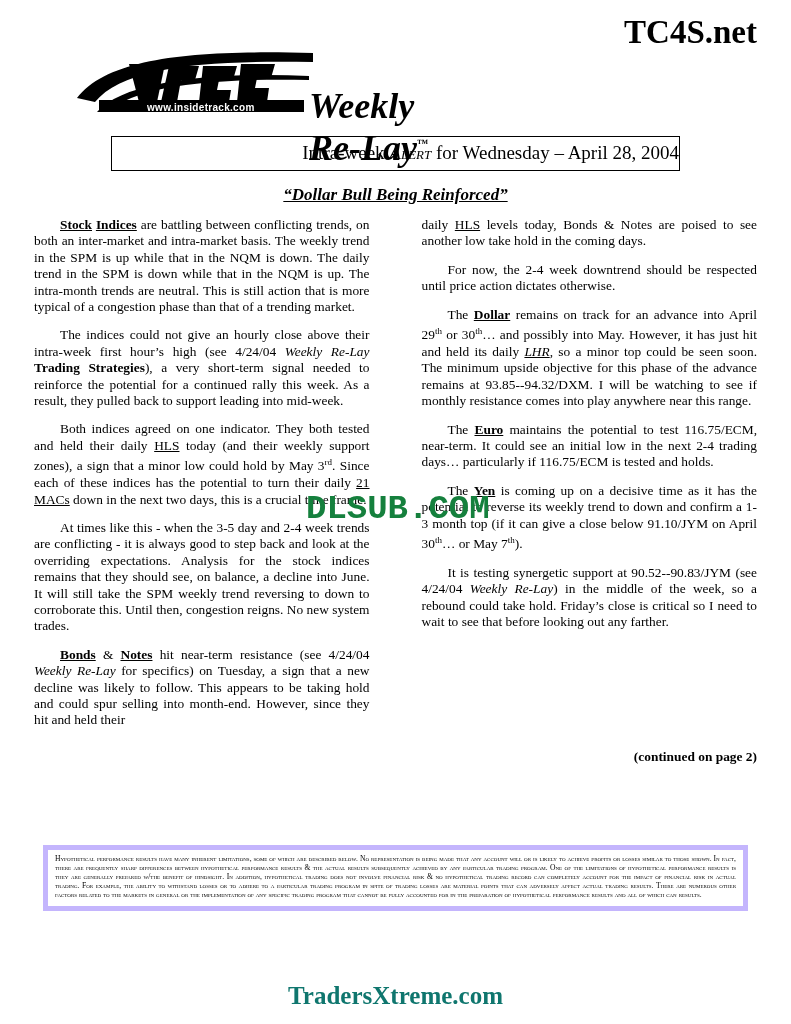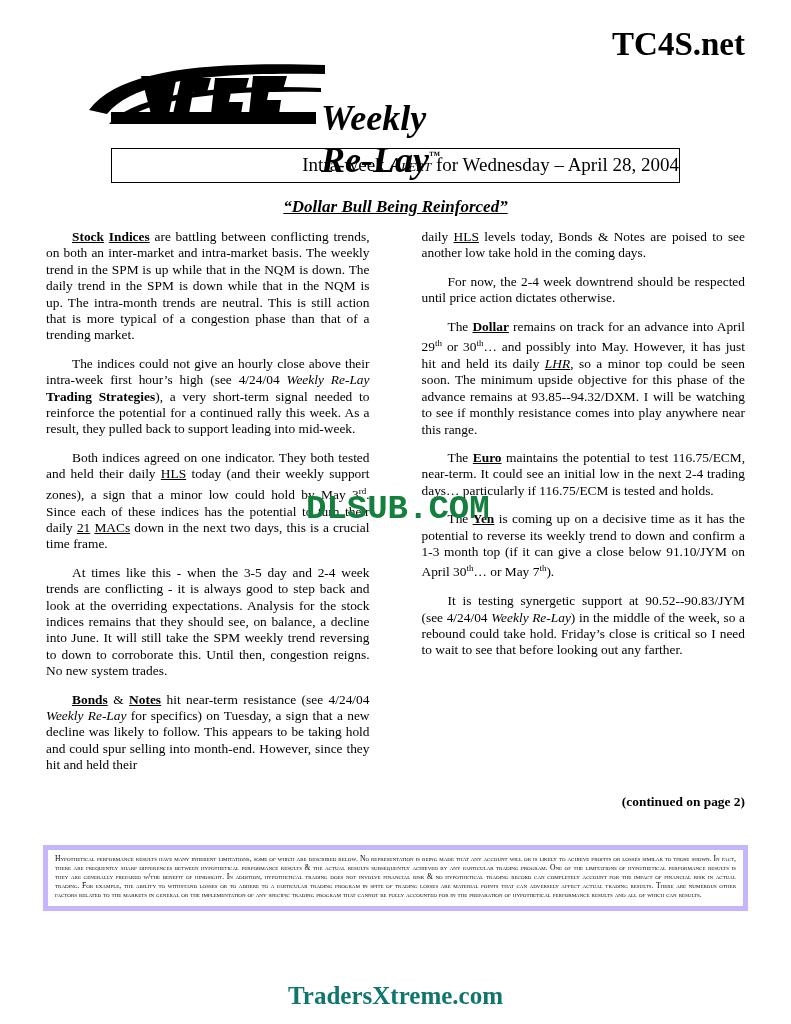--- a/index.html
+++ b/index.html
@@ -13,21 +13,21 @@
     position: relative;
     font-family: "Liberation Serif", serif;
     color: #000000;
     overflow: hidden;
   }
   .page {
     position: relative;
     width: 791px;
     height: 1024px;
     box-sizing: border-box;
-    padding: 16px;
+    padding: 4px;
   }
 
   
   .header {
     position: relative;
     height: 132px;
   }
   .brand-right {
     position: absolute;
     right: 30px;
@@ -50,25 +50,24 @@
     left: 0;
     top: 6px;
     width: 250px;
     height: 64px;
   }
   .logo-url {
     position: absolute;
     left: 78px;
     top: 58px;
     font-family: "Liberation Sans", sans-serif;
-    font-size: 14px;
+    font-size: 10px;
     font-weight: bold;
     color: #ffffff;
     letter-spacing: 0.3px;
-    margin-top: 20px;
   }
   .weekly-relay {
     position: absolute;
     left: 305px;
     top: 36px;
     font-family: "Liberation Serif", serif;
     font-style: italic;
     font-weight: bold;
     font-size: 36px;
     line-height: 37px;

